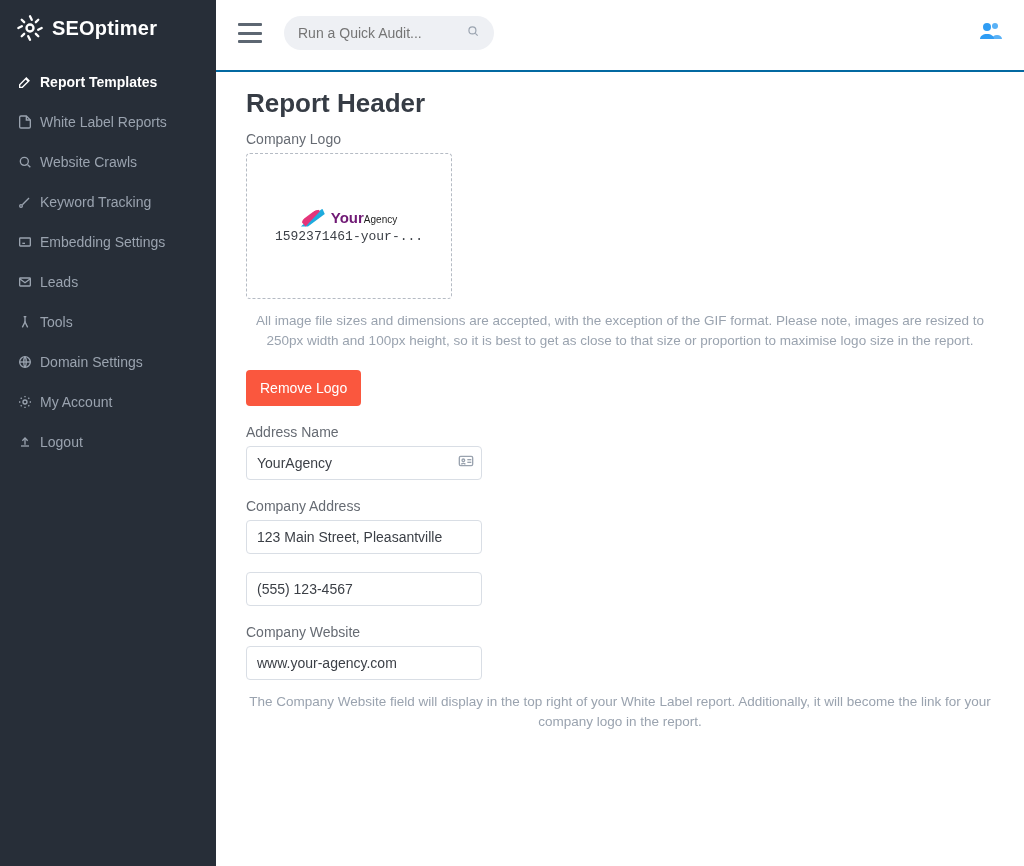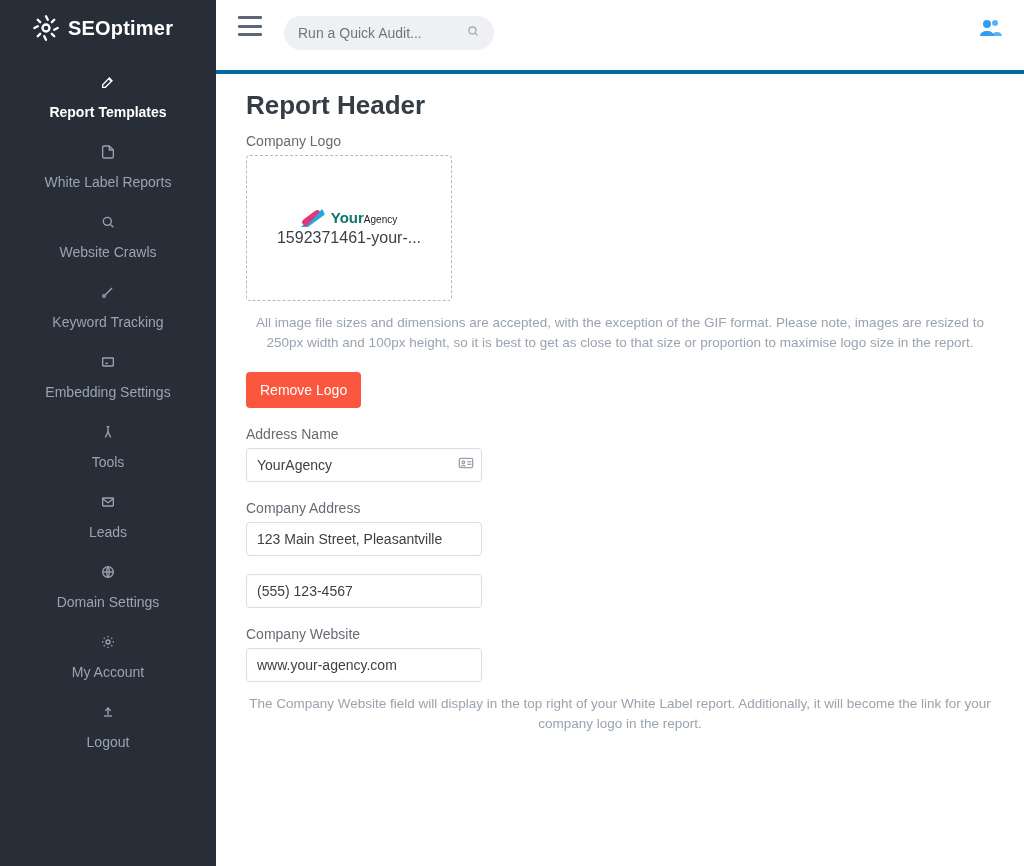--- a/index.html
+++ b/index.html
@@ -24,64 +24,63 @@
       color: #b7bfc8;
       display: flex;
       flex-direction: column;
     }
     .brand {
       display: flex;
       align-items: center;
       gap: 8px;
       padding: 14px 16px 18px 16px;
       color: #fff;
-      margin-left: 16px;
     }
     .brand .logo-mark svg { display: block; }
     .brand .brand-text {
       font-weight: 700;
       font-size: 20px;
       letter-spacing: 0.2px;
       color: #fff;
     }
     .nav {
       display: flex;
       flex-direction: column;
       padding-top: 2px;
     }
     .nav-item {
       display: flex;
       align-items: center;
-      gap: 14px;
+      gap: 6px;
       padding: 12px 16px;
       font-size: 14px;
       color: #9aa3af;
       cursor: pointer;
-      flex-direction: column;
     }
     .nav-item .icon { width: 18px; display: flex; justify-content: center; color: #9aa3af; }
     .nav-item.active {
       color: #fff;
       font-weight: 600;
     }
     .nav-item.active .icon { color: #fff; }
 
     
     .main {
       flex: 1;
       min-width: 0;
       display: flex;
       flex-direction: column;
       background: #fff;
     }
     .topbar {
       display: flex;
+      align-items: center;
       gap: 22px;
       padding: 16px 22px 20px 22px;
-      border-bottom: 4px solid #0369a1;
+      border-bottom: 2px solid #0369a1;
     }
     .hamburger { width: 24px; height: 20px; display: flex; flex-direction: column; justify-content: space-between; cursor: pointer; }
     .hamburger span { height: 3px; width: 100%; background: #5d6772; border-radius: 1px; }
 
     .search-wrap {
       flex: 0 0 auto;
       display: flex;
       align-items: center;
     }
     .search {
@@ -130,23 +129,23 @@
       align-items: center;
       justify-content: center;
       background: #fff;
       margin-top: 6px;
     }
     .logo-stub { display: flex; flex-direction: column; align-items: center; gap: 2px; }
     .logo-stub .stub-top { display: flex; align-items: center; gap: 6px; }
     .stub-mark { position: relative; width: 24px; height: 18px; }
     .stub-mark .swoosh1 { position:absolute; inset:0; border-radius: 100% 0 0 0 / 100% 0 0 0; background: linear-gradient(135deg,#22b5e8,#1aa4d6); clip-path: polygon(0 100%, 90% 0, 100% 30%, 30% 100%); }
     .stub-mark .swoosh2 { position:absolute; inset:0; border-radius: 100% 0 0 0 / 100% 0 0 0; background: #e4357a; clip-path: polygon(0 70%, 70% 0, 80% 15%, 20% 100%); }
-    .stub-title .b { font-weight: 800; color: #0f766e; font-size: 15px; text-align: right; }
+    .stub-title .b { font-weight: 800; color: #701a75; font-size: 15px; text-align: right; }
     .stub-title .l { font-weight: 400; color: #1e1e1e; font-size: 10px; }
-    .stub-caption { font-size: 16px; color: #3b3f46; }
+    .stub-caption { font-size: 13px; color: #3b3f46; font-family: Liberation Mono, monospace; }
 
     .note {
       font-size: 13.5px;
       color: #9aa3af;
       margin-top: 12px;
       line-height: 1.5;
       max-width: 760px;
       text-align: center;
     }
 
@@ -236,35 +235,35 @@
           <svg width="16" height="16" viewBox="0 0 24 24" fill="none" stroke="currentColor" stroke-width="2">
               <rect x="4" y="6" width="16" height="12" rx="1"></rect>
               <path d="M8 14h4"></path>
             </svg>
         </span>
         <span>Embedding Settings</span>
       </div>
       <div class="nav-item">
         <span class="icon">
           <svg width="16" height="16" viewBox="0 0 24 24" fill="none" stroke="currentColor" stroke-width="2">
+              <rect x="4" y="6" width="16" height="12" rx="1"></rect>
+              <path d="M4 7l8 6 8-6"></path>
+            </svg>
+        </span>
+        <span>Leads</span>
+      </div>
+      <div class="nav-item">
+        <span class="icon">
+          <svg width="16" height="16" viewBox="0 0 24 24" fill="none" stroke="currentColor" stroke-width="2">
               <path d="M12 4v8"></path>
               <path d="M10 4h4"></path>
               <path d="M8 20l4-8 4 8"></path>
             </svg>
         </span>
         <span>Tools</span>
-      </div>
-      <div class="nav-item">
-        <span class="icon">
-          <svg width="16" height="16" viewBox="0 0 24 24" fill="none" stroke="currentColor" stroke-width="2">
-              <rect x="4" y="6" width="16" height="12" rx="1"></rect>
-              <path d="M4 7l8 6 8-6"></path>
-            </svg>
-        </span>
-        <span>Leads</span>
       </div>
       <div class="nav-item">
         <span class="icon">
           <svg width="16" height="16" viewBox="0 0 24 24" fill="none" stroke="currentColor" stroke-width="2">
               <circle cx="12" cy="12" r="8"></circle>
               <path d="M4 12h16"></path>
               <path d="M12 4c2.5 3 2.5 13 0 16"></path>
               <path d="M12 4c-2.5 3-2.5 13 0 16"></path>
             </svg>
         </span>

